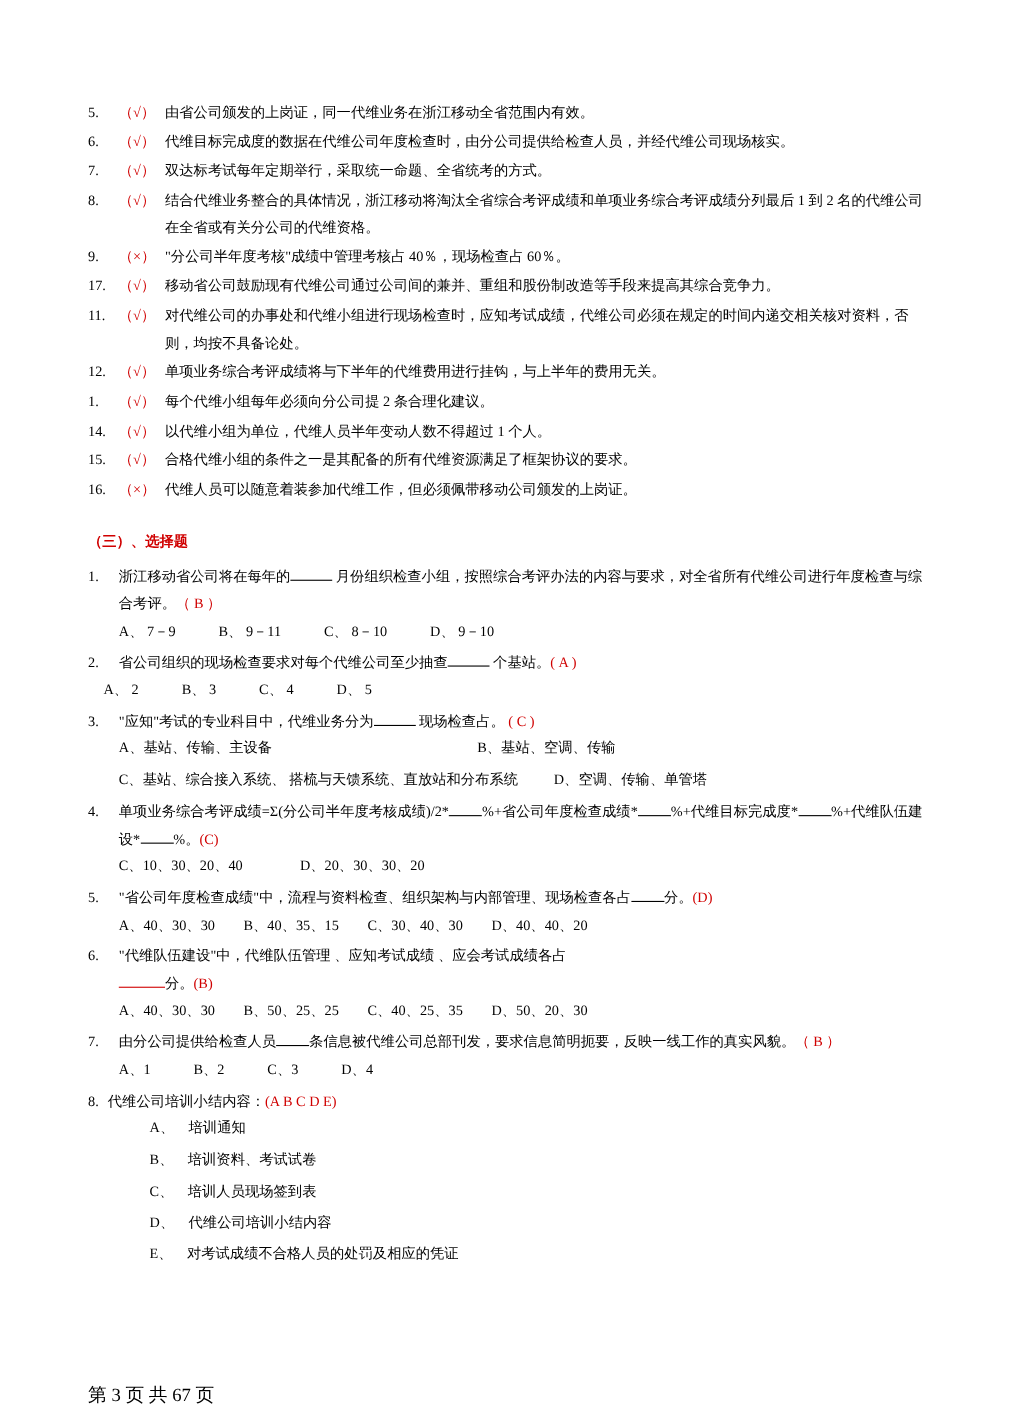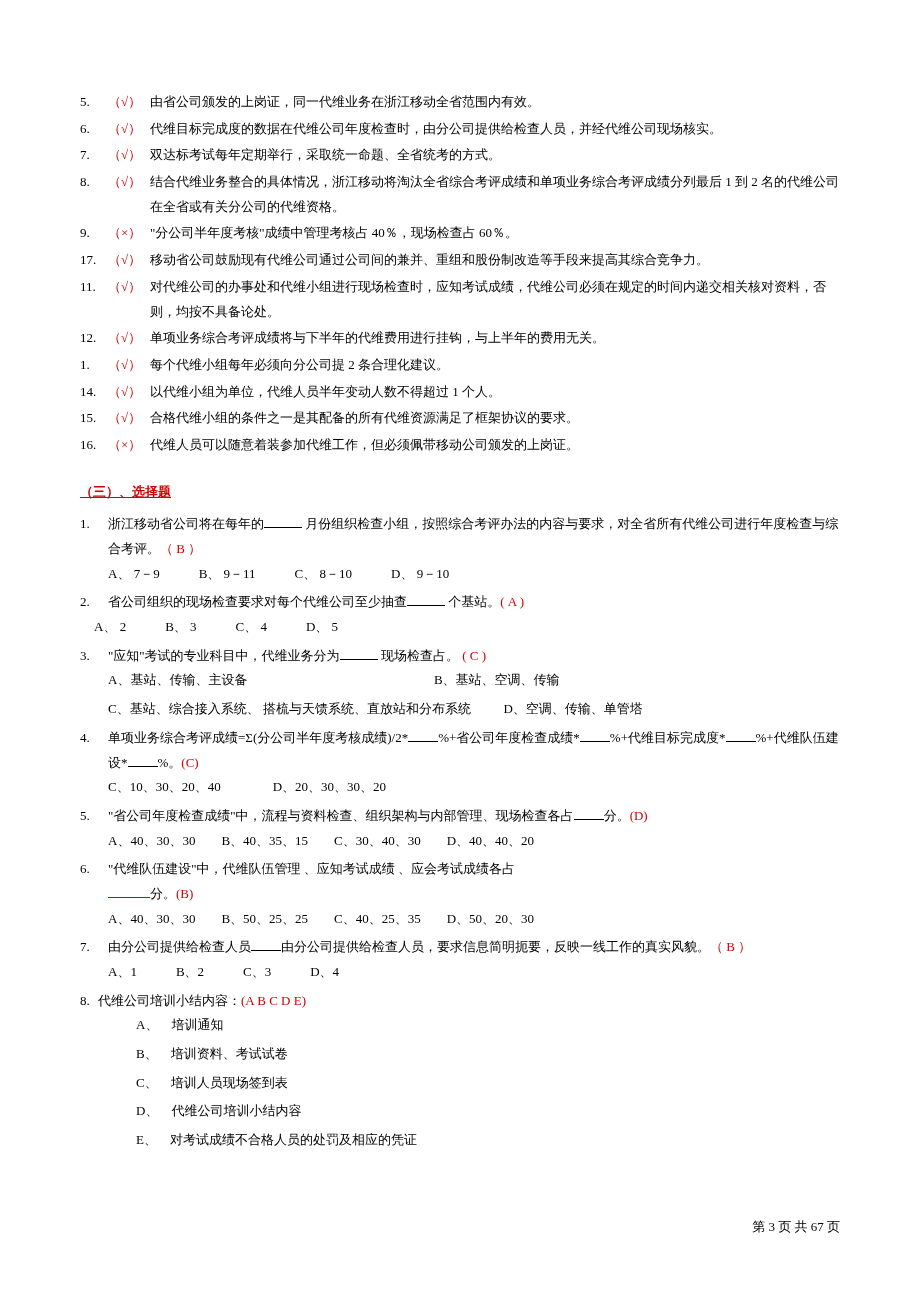--- a/index.html
+++ b/index.html
@@ -23,21 +23,20 @@
   .tf-mark {
     min-width: 42px;
   }
   .red { color: #d00000; }
   .ans { color: #d00000; }
   .section-title {
     color: #d00000;
     font-weight: bold;
     margin-top: 22px;
     margin-bottom: 8px;
-    text-decoration: underline;
   }
   .mc-item {
     margin-bottom: 2px;
   }
   .mc-head {
     display: flex;
   }
   .mc-num {
     min-width: 28px;
   }
@@ -51,23 +50,22 @@
   .blank {
     display: inline-block;
     border-bottom: 1px solid #000;
     min-width: 38px;
     height: 1em;
     vertical-align: baseline;
   }
   .blank.red-line { border-bottom-color: #d00000; }
   .gap { display:inline-block; width: 26px; }
   .footer {
-    text-align: right;
-    margin-top: 62px;
-    font-size: 13px;
+    margin-top: 100px;
+    font-size: 17px;
   }
 </style>
 </head>
 <body>
 
 <div>
   <div class="tf-item">
     <span class="tf-num">5.</span>
     <span class="tf-mark red">（√）</span>
     <span>由省公司颁发的上岗证，同一代维业务在浙江移动全省范围内有效。</span>
@@ -198,21 +196,21 @@
       <span class="blank red-line" style="min-width:42px"></span><span>分。</span><span class="ans">(B)</span>
     </span>
   </div>
   <div class="mc-opts">A、40、30、30　　B、50、25、25　　C、40、25、35　　D、50、20、30</div>
 </div>
 
 <div class="mc-item">
   <div class="mc-head">
     <span class="mc-num">7.</span>
     <span class="mc-body">
-      <span>由分公司提供给检查人员</span><span class="blank" style="min-width:30px"></span><span>由分公司提供给检查人员，要求信息简明扼要，反映一线工作的真实风貌。</span><span class="ans">（ B ）</span>
+      <span>由分公司提供给检查人员</span><span class="blank" style="min-width:30px"></span><span>条信息被代维公司总部刊发，要求信息简明扼要，反映一线工作的真实风貌。</span><span class="ans">（ B ）</span>
     </span>
   </div>
   <div class="mc-opts">A、1　　　B、2　　　C、3　　　D、4</div>
 </div>
 
 <div class="mc-item">
   <div class="mc-head" style="margin-bottom:0">
     <span class="mc-num" style="min-width:18px">8.</span>
     <span class="mc-body">
       <span>代维公司培训小结内容：</span><span class="ans">(A B C D E)</span>

